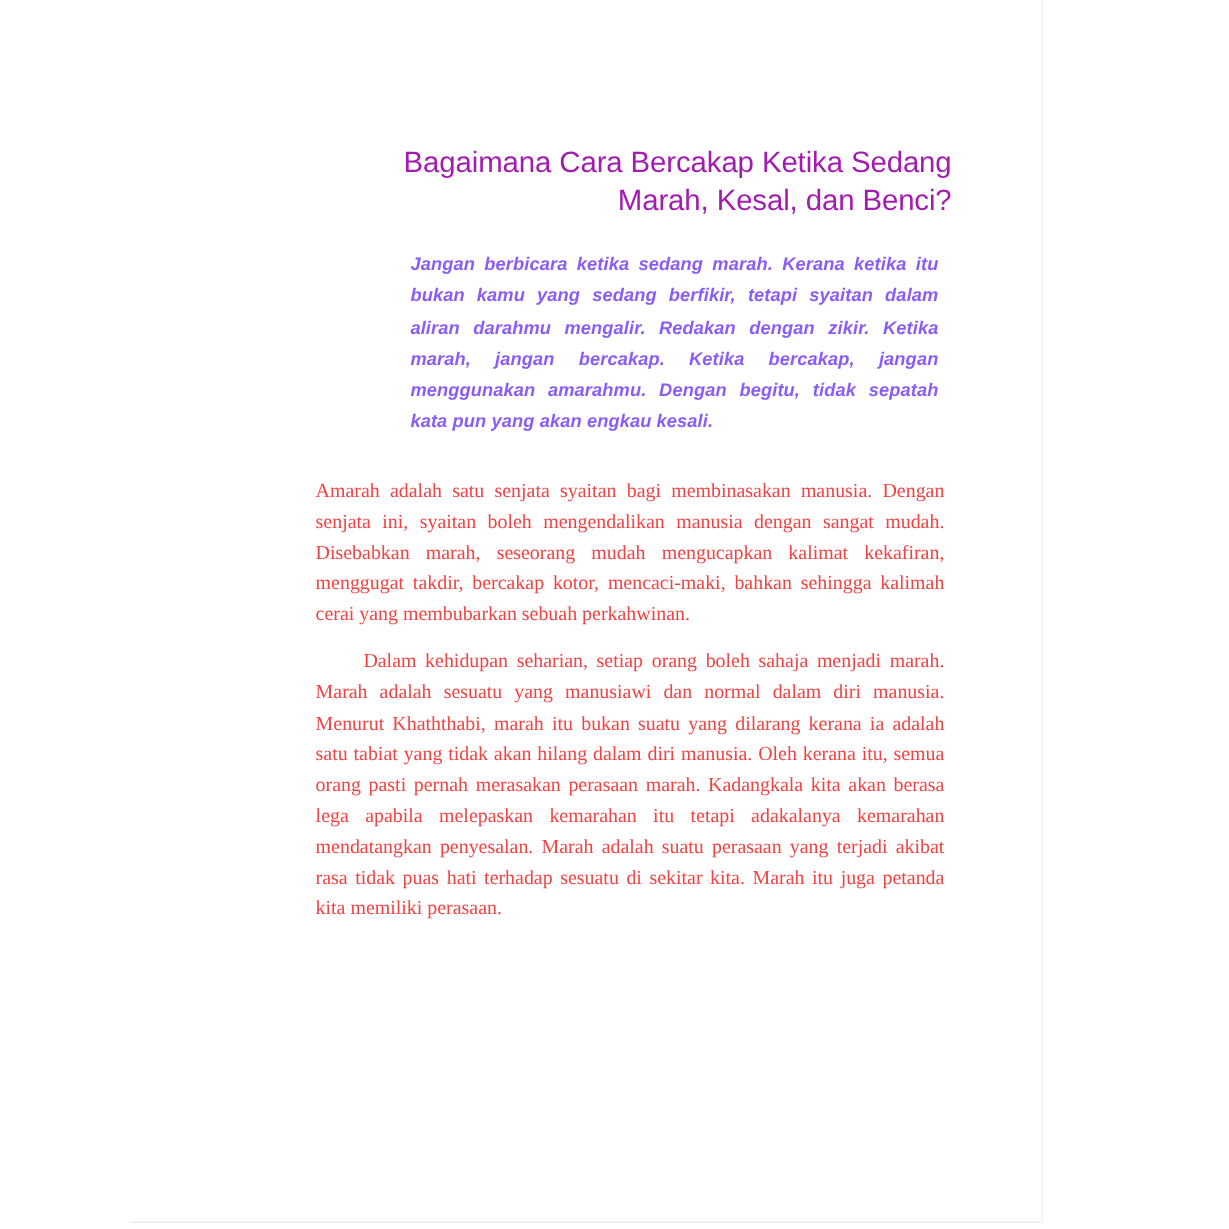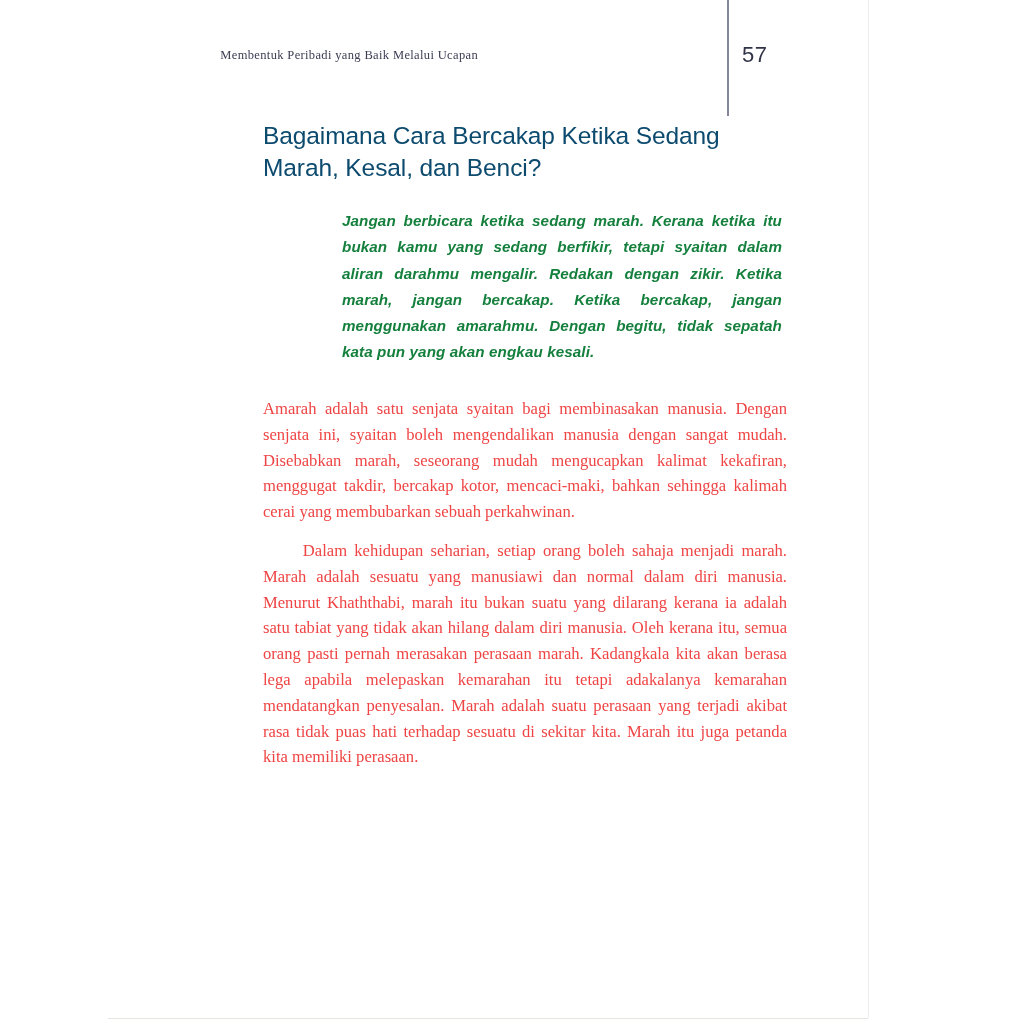--- a/index.html
+++ b/index.html
@@ -75,36 +75,37 @@
   #heading {
     position: absolute;
     left: 263px;
     top: 104px;
     width: 530px;
     font-family: "Liberation Sans", "DejaVu Sans", sans-serif;
     font-size: 24.5px;
     font-weight: 500;
     line-height: 32px;
     letter-spacing: -0.1px;
-    color: #0c4a6e;
+    color: #a21caf;
+    text-align: right;
   }
 
   
   #quote {
     position: absolute;
     left: 302px;
     top: 193px;
     width: 440px;
     font-family: "Liberation Sans", "DejaVu Sans", sans-serif;
     font-style: italic;
     font-weight: bold;
     font-size: 15.2px;
     line-height: 26.2px;
     text-align: justify;
-    color: #15803d;
+    color: #8b5cf6;
     letter-spacing: 0.1px;
   }
 
   
   #body-copy {
     position: absolute;
     left: 263px;
     top: 396px;
     width: 524px;
     font-family: "Liberation Serif", "DejaVu Serif", serif;
@@ -121,25 +122,20 @@
   }
 </style>
 </head>
 <body>
 
 <div id="page">
 
   <div id="edge-right"></div>
   <div id="edge-bottom"></div>
 
-  <div id="running-head">
-    <div id="running-head-title">Membentuk Peribadi yang Baik Melalui Ucapan</div>
-    <div id="head-divider"></div>
-    <div id="page-number">57</div>
-  </div>
 
   <h1 id="heading">Bagaimana Cara Bercakap Ketika Sedang Marah, Kesal, dan Benci?</h1>
 
   <blockquote id="quote">Jangan berbicara ketika sedang marah. Kerana ketika itu bukan kamu yang sedang berfikir, tetapi syaitan dalam aliran darahmu mengalir. Redakan dengan zikir. Ketika marah, jangan bercakap. Ketika bercakap, jangan menggunakan amarahmu. Dengan begitu, tidak sepatah kata pun yang akan engkau kesali.</blockquote>
 
   <div id="body-copy">
     <p>Amarah adalah satu senjata syaitan bagi membinasakan manusia. Dengan senjata ini, syaitan boleh mengendalikan manusia dengan sangat mudah. Disebabkan marah, seseorang mudah mengucapkan kalimat kekafiran, menggugat takdir, bercakap kotor, mencaci-maki, bahkan sehingga kalimah cerai yang membubarkan sebuah perkahwinan.</p>
     <p class="indent">Dalam kehidupan seharian, setiap orang boleh sahaja menjadi marah. Marah adalah sesuatu yang manusiawi dan normal dalam diri manusia. Menurut Khaththabi, marah itu bukan suatu yang dilarang kerana ia adalah satu tabiat yang tidak akan hilang dalam diri manusia. Oleh kerana itu, semua orang pasti pernah merasakan perasaan marah. Kadangkala kita akan berasa lega apabila melepaskan kemarahan itu tetapi adakalanya kemarahan mendatangkan penyesalan. Marah adalah suatu perasaan yang terjadi akibat rasa tidak puas hati terhadap sesuatu di sekitar kita. Marah itu juga petanda kita memiliki perasaan.</p>
   </div>
 

